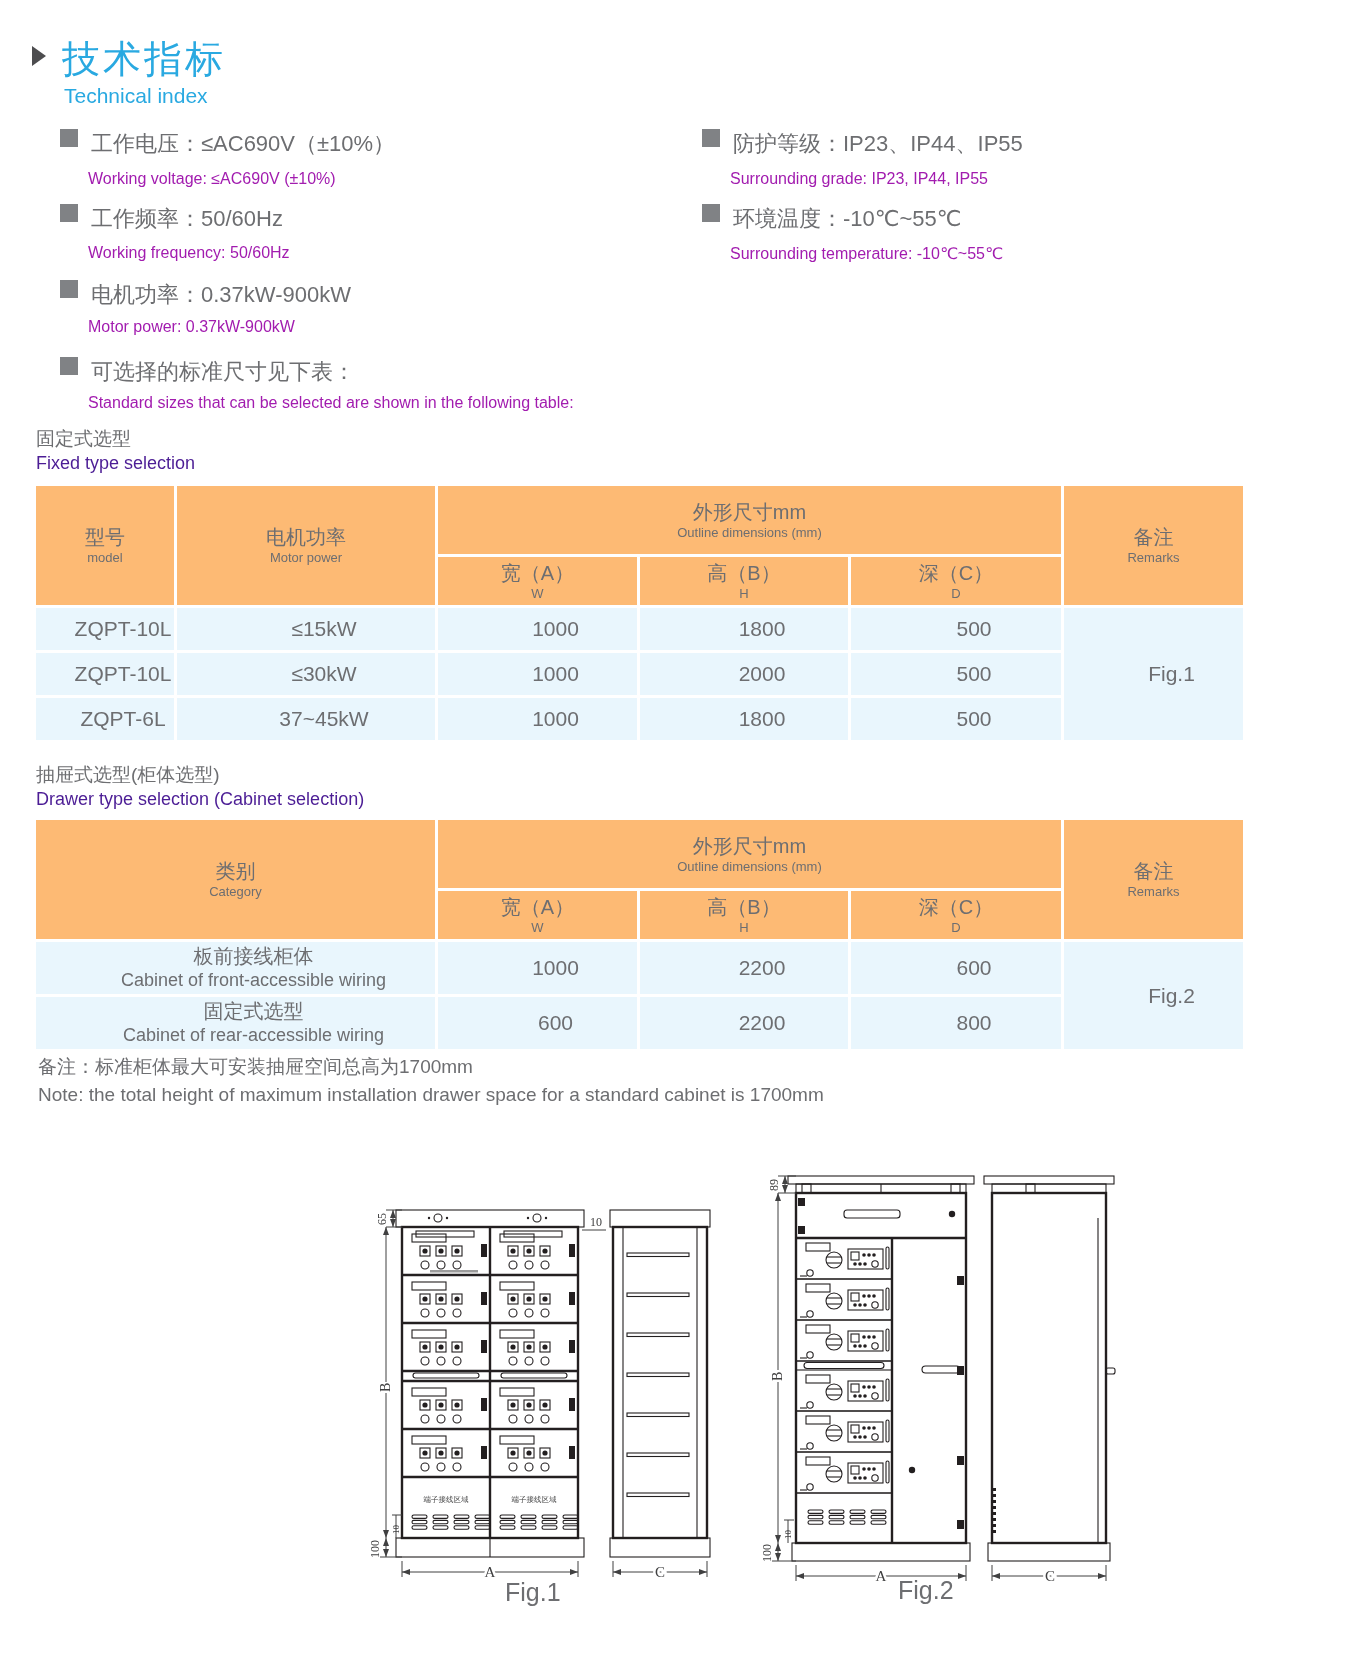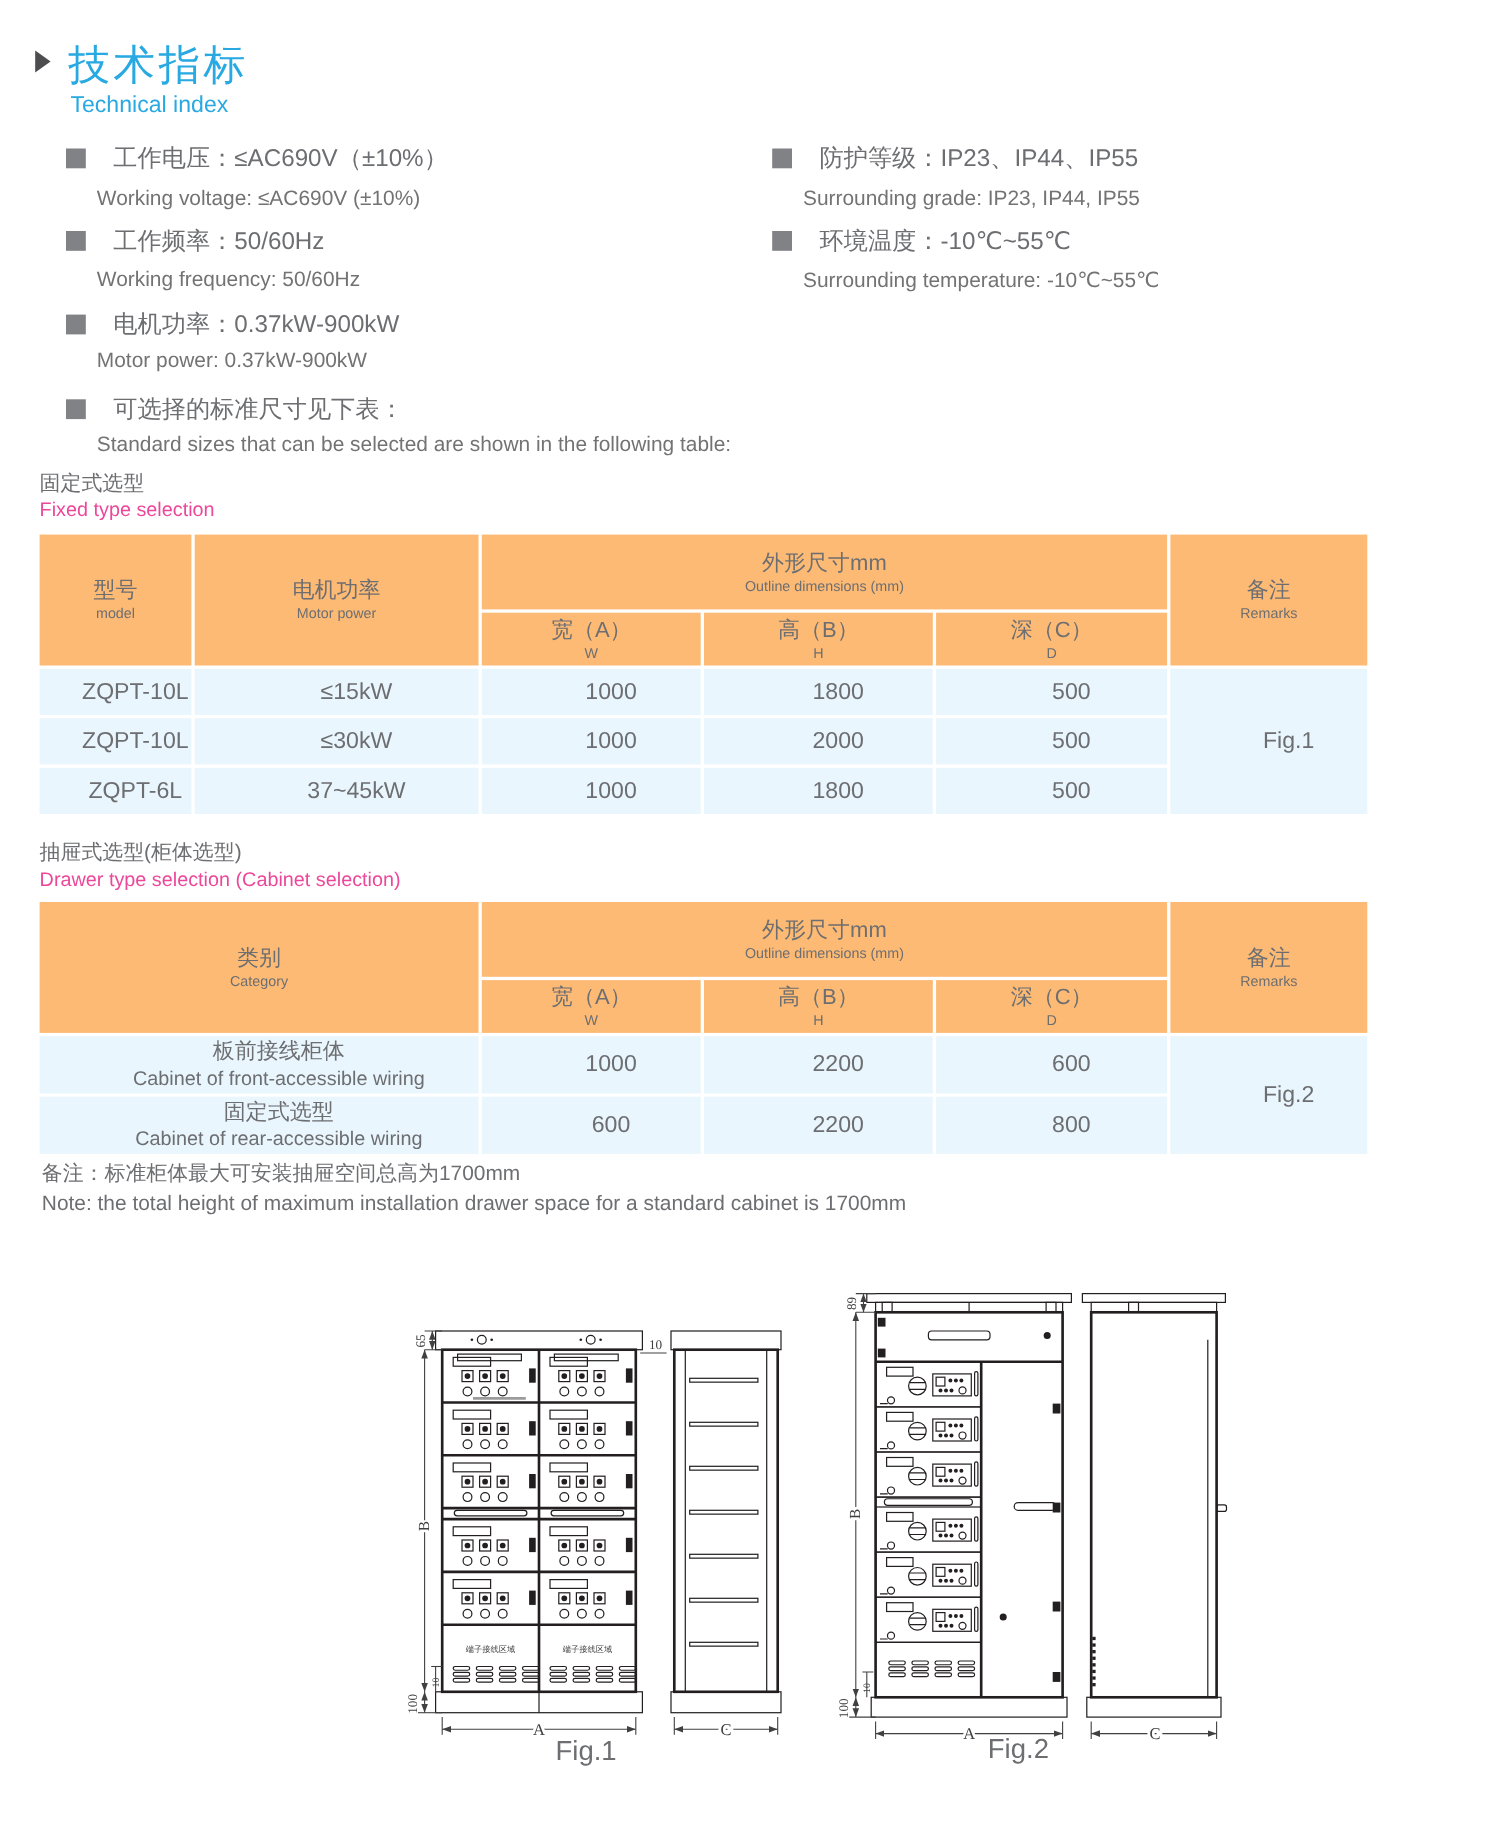--- a/index.html
+++ b/index.html
@@ -5,26 +5,26 @@
   html,body{margin:0;padding:0;background:#ffffff;}
   .page{position:relative;width:1357px;height:1660px;background:#ffffff;overflow:hidden;
         font-family:"Liberation Sans","DejaVu Sans",sans-serif;color:#6d6e71;}
   .abs{position:absolute;}
   
   .tri{width:0;height:0;border-top:10px solid transparent;border-bottom:10px solid transparent;
        border-left:14px solid #4d4d4f;}
   .title-cn{font-size:38px;color:#29a9e1;letter-spacing:3px;}
   .title-en{font-size:21px;color:#29a9e1;}
   
-  .spec{display:flex;align-items:center;gap:25px;white-space:nowrap;}
+  .spec{display:flex;align-items:flex-start;gap:13px;white-space:nowrap;}
   .spec .cn-t{font-size:22px;color:#6d6e71;}
   .bullet{width:18px;height:18px;background:#808285;flex:0 0 auto;}
-  .en-t{font-size:19px;color:#737373;white-space:nowrap;}
+  .en-t{font-size:16px;color:#a21caf;white-space:nowrap;}
   .sec-cn{font-size:19px;color:#6d6e71;}
-  .sec-en{font-size:18px;color:#ec4899;}
+  .sec-en{font-size:18px;color:#4c1d95;}
   
   .tbl{position:absolute;left:36px;display:grid;gap:3px;}
   #tbl1{top:486px;grid-template-columns:138px 258px 199px 208px 210px 179px;
         grid-template-rows:68px 48px 42px 42px 42px;}
   #tbl2{top:820px;grid-template-columns:399px 199px 208px 210px 179px;
         grid-template-rows:68px 48px 52px 52px;}
   .cell{display:flex;flex-direction:column;align-items:center;justify-content:center;
         text-align:center;line-height:1.3;}
   .hc{background:#fdba74;}
   .bc{background:#e9f6fd;padding-left:36px;}

